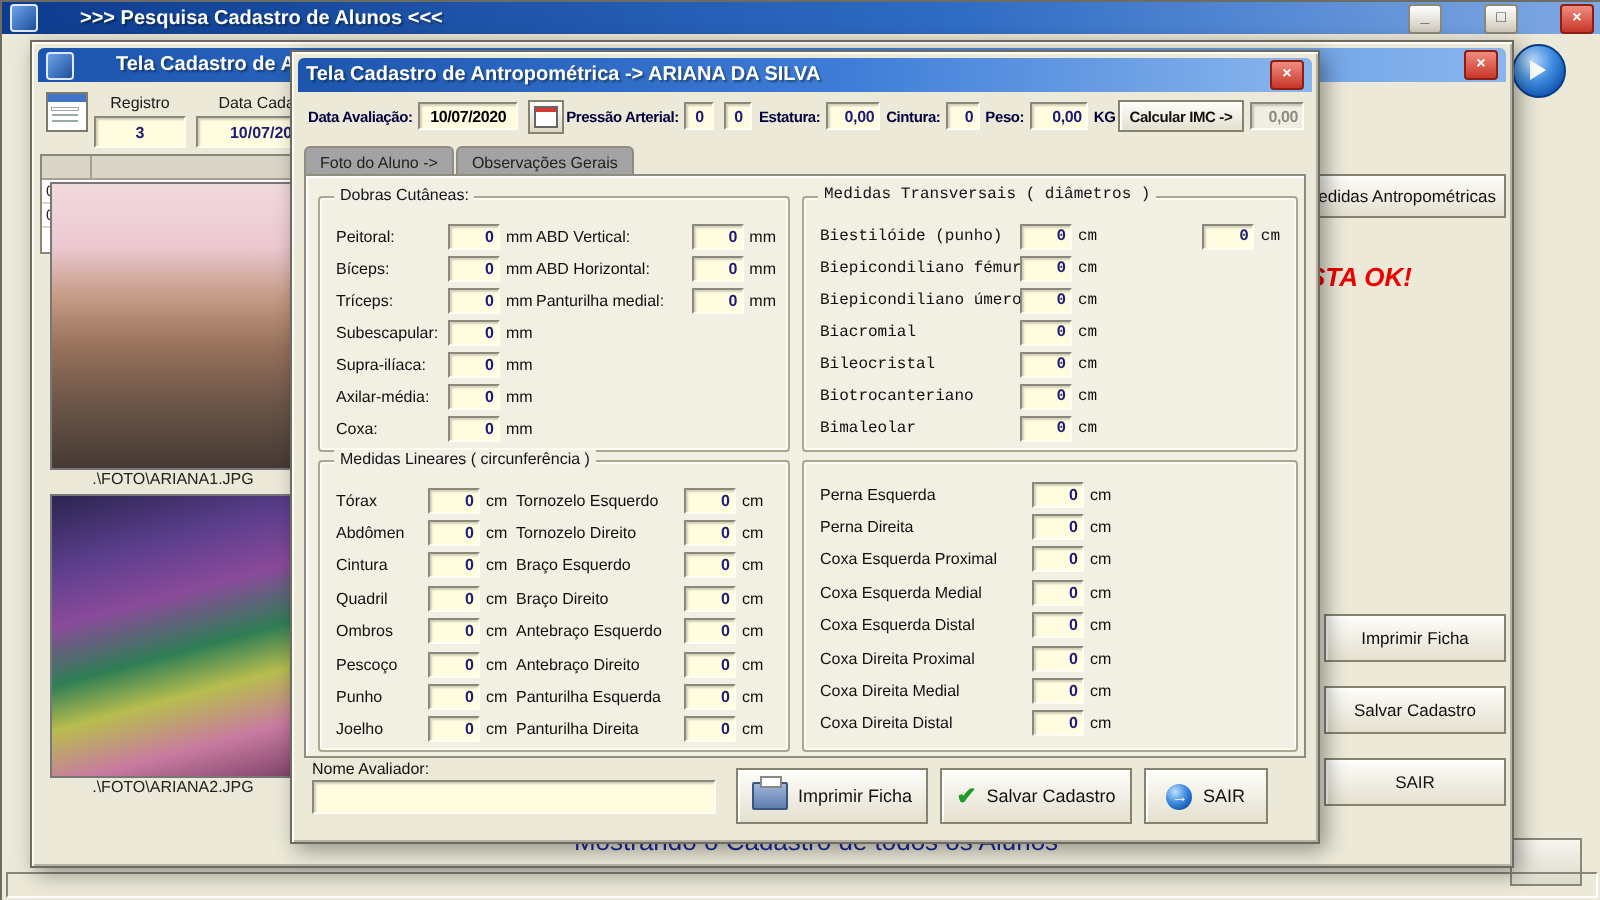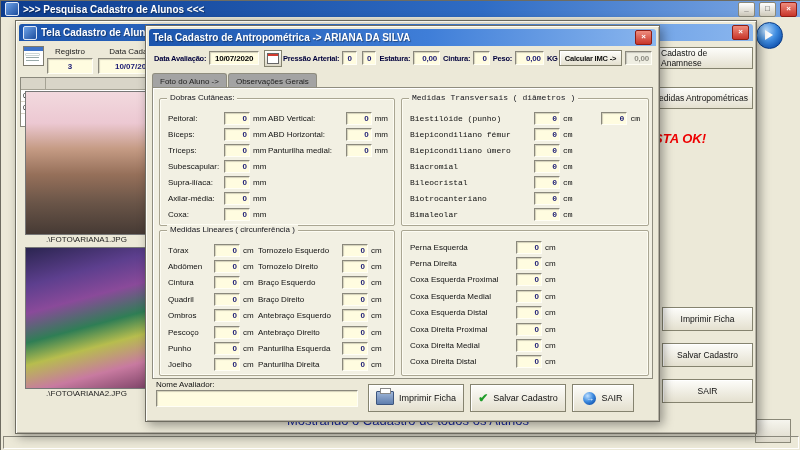--- a/index.html
+++ b/index.html
@@ -5,21 +5,21 @@
   html,body{margin:0;padding:0;}
   body{font-family:"Liberation Sans",sans-serif;}
   .desktop{position:relative;width:800px;height:450px;background:#e6e3d6;overflow:hidden;}
 
   
   .win{position:absolute;background:#ece9d8;border:1px solid #6e6c61;
        box-shadow:inset 1px 1px 0 #fdfdf8,inset -1px -1px 0 #b5b1a4,3px 3px 10px rgba(0,0,0,.38);}
   .titlebar{position:absolute;left:3px;right:3px;top:3px;height:17px;
        background:linear-gradient(90deg,#1c55ad 0%,#3f7ed8 55%,#8ab6ee 100%);
        border-radius:3px 3px 0 0;color:#fff;font-weight:bold;font-size:10px;
-       display:flex;align-items:center;padding:0 4px;gap:4px;box-sizing:border-box;}
+       display:flex;align-items:center;padding:0 4px;gap:21px;box-sizing:border-box;}
   .tb-title{flex:1;white-space:nowrap;overflow:hidden;text-shadow:1px 1px 1px rgba(0,0,0,.4);}
   .winbtn{width:15px;height:13px;background:linear-gradient(#ffffff,#cfcabb);
        border:1px solid #8a8878;border-radius:2px;color:#444;font-size:8px;line-height:11px;
        text-align:center;font-weight:bold;flex:0 0 auto;}
   .winbtn.close{background:linear-gradient(#ef8d7e,#c8352a);border-color:#8e1d14;color:#fff;}
   .appicon{width:12px;height:12px;background:linear-gradient(135deg,#6ea3e8,#1d4e9e);
        border:1px solid #dfe8f8;border-radius:2px;flex:0 0 auto;}
 
   
   .field{background:#fffce0;border:1px solid;border-color:#8a887c #fffef5 #fffef5 #8a887c;
@@ -99,21 +99,21 @@
   .mrow{display:flex;align-items:center;height:16px;font-size:8px;color:#101010;}
   .lin .mrow,.lat .mrow{height:16.4px;}
   .mlabel{overflow:hidden;white-space:nowrap;}
   .mfield{width:26px;height:13px;flex:0 0 auto;}
   .munit{margin-left:3px;flex:0 0 auto;}
   .v2{margin-left:auto;}
   .c1d{left:8px;} .c1d .mlabel{width:56px;}
   .c2d{left:108px;right:6px;} .c2d .mlabel{width:78px;}
   .c1l{left:8px;} .c1l .mlabel{width:46px;}
   .c2l{left:98px;right:6px;} .c2l .mlabel{width:84px;}
-  .ct{left:8px;right:8px;} .ct .mlabel{width:124px;}
+  .ct{left:8px;right:8px;} .ct .mlabel{width:100px;}
   .cl{left:8px;right:8px;top:8px;} .cl .mlabel{width:106px;}
 
   .ffooter-label{position:absolute;left:10px;top:354px;font-size:8px;color:#111;}
   .avaliador{position:absolute;left:10px;top:364px;width:202px;height:17px;justify-content:flex-start;}
   .f-btn{position:absolute;top:358px;height:28px;font-size:9px;padding:0 6px;}
   .b-print{left:222px;width:96px;} .b-save{left:324px;width:96px;} .b-exit{left:426px;width:62px;}
   .printer-icon{width:16px;height:12px;background:linear-gradient(#9fb6d8,#5f7eae);border:1px solid #3c557e;
        position:relative;border-radius:1px;}
   .printer-icon::before{content:"";position:absolute;left:3px;top:-4px;width:9px;height:4px;background:#fff;border:1px solid #888;}
   .check-icon{color:#1d9c28;font-size:12px;font-weight:bold;}
@@ -169,21 +169,20 @@
           <span>00</span>
           <span></span>
         </div>
     </div>
 
     <div class="photo photo1"></div>
     <div class="caption" style="top:214px;">.\FOTO\ARIANA1.JPG</div>
     <div class="photo photo2"></div>
     <div class="caption" style="top:368px;">.\FOTO\ARIANA2.JPG</div>
 
-    <div class="btn mid-btn" style="left:641px;top:26px;width:96px;">Cadastro de Anamnese</div>
     <div class="btn mid-btn" style="left:631px;top:66px;width:106px;">Medidas Antropométricas</div>
     <div class="status-ok">STA OK!</div>
     <div class="btn mid-btn" style="left:646px;top:286px;width:91px;height:24px;">Imprimir Ficha</div>
     <div class="btn mid-btn" style="left:646px;top:322px;width:91px;height:24px;">Salvar Cadastro</div>
     <div class="btn mid-btn" style="left:646px;top:358px;width:91px;height:24px;">SAIR</div>
 
     <div class="mid-status">Mostrando o Cadastro de todos os Alunos</div>
   </div>
 
   <div class="win front">

